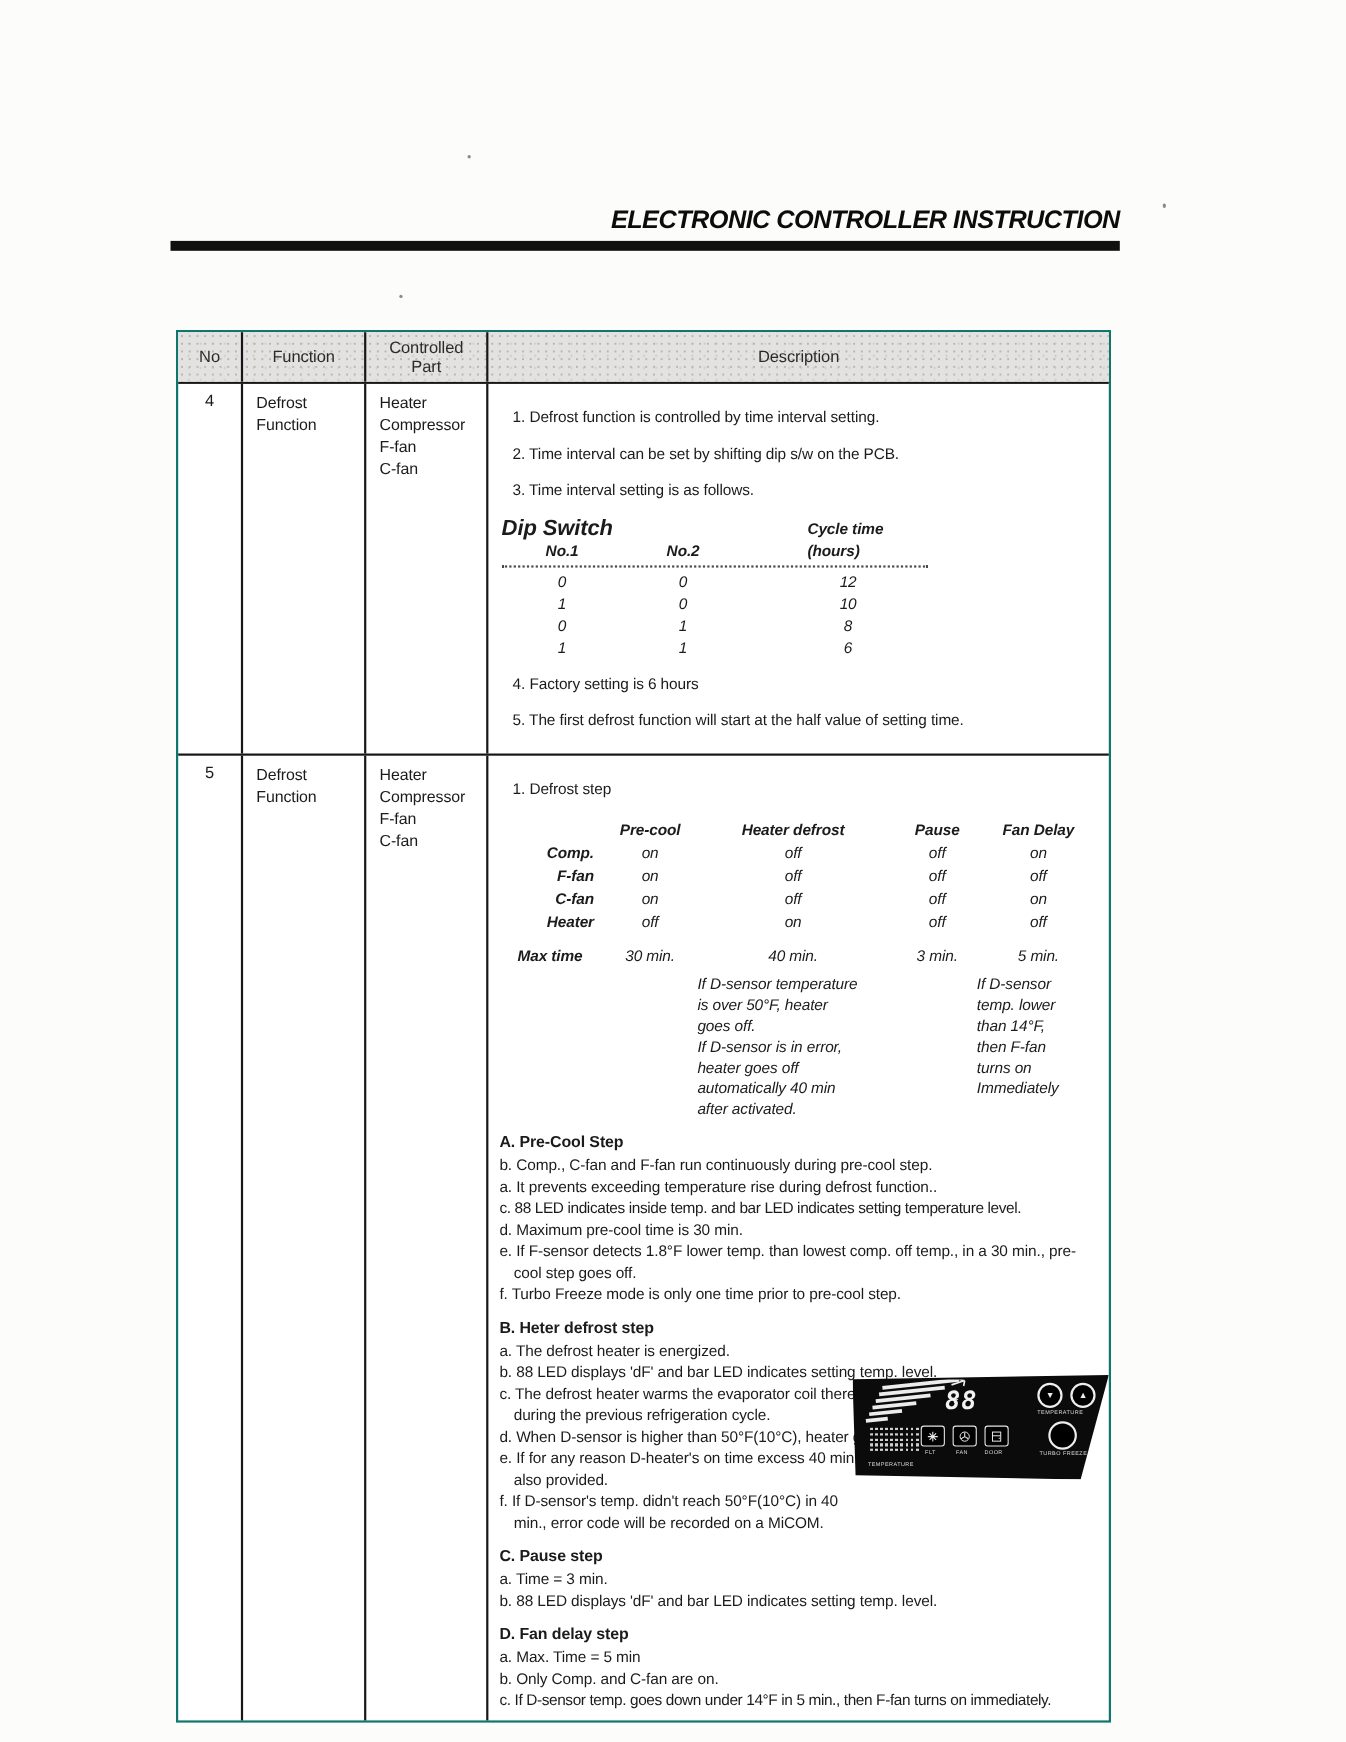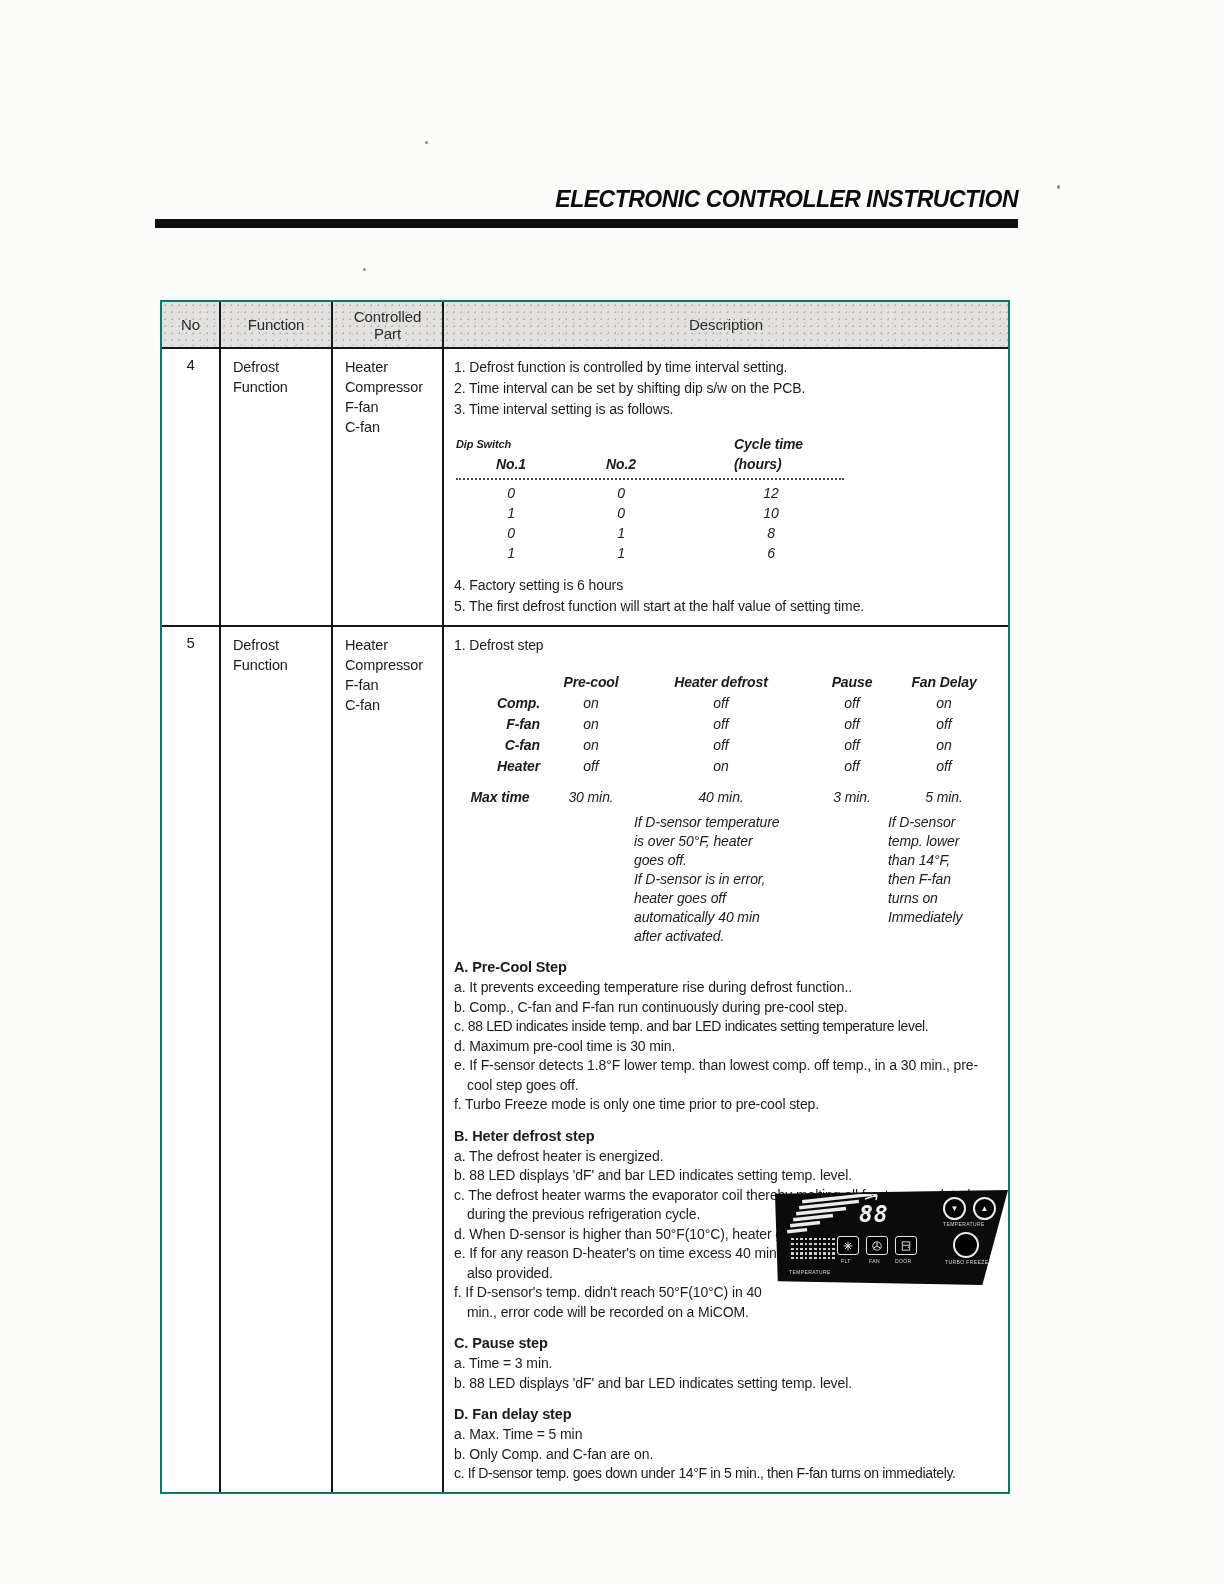--- a/index.html
+++ b/index.html
@@ -34,25 +34,25 @@
     background-image:radial-gradient(#b7b6b3 1px,transparent 1px),radial-gradient(#cfcecb 1px,transparent 1px);
     background-size:7px 7px,11px 11px;background-position:0 0,4px 5px;
     display:flex;align-items:center;justify-content:center;
     min-height:45px;font-size:15px;color:#2a2a2a;text-align:center;
     white-space:pre-line;line-height:17px;padding:2px 0;
   }
   .row4 .tcell{min-height:238px;}
   .row5 .tcell{min-height:795px;}
   .c-fn,.c-part{padding:8px 4px 2px 12px;white-space:pre-line;line-height:20px;font-size:14.5px;}
   .c-desc{padding:8px 10px 8px 10px;position:relative;}
-  .c-desc p{margin:0;line-height:21px;}
+  .c-desc p{margin:12px;line-height:21px;}
   
   .dip{margin:14px 0 0 2px;font-style:italic;font-weight:700;}
   .dip-grid{display:grid;grid-template-columns:110px 110px 190px;line-height:20px;}
-  .dip-title{grid-column:1/3;font-size:11px;}
+  .dip-title{grid-column:1/3;font-size:20px;}
   .dip-c{text-align:center;}
   .dip-cy{padding-left:58px;}
   .dip-dots{width:388px;border-bottom:2px dotted #4a4a4a;margin:4px 0 3px;}
   .dip-vals{font-weight:400;font-style:italic;}
   .dip-vals .dip-cy3{text-align:center;width:190px;padding-left:0;}
   
   .st{margin-top:16px;}
   .st-grid{display:grid;grid-template-columns:92px 78px 170px 80px 92px;column-gap:6px;line-height:21px;}
   .st-h{font-weight:700;font-style:italic;text-align:center;}
   .st-lab{font-weight:700;font-style:italic;text-align:right;padding-right:6px;}
@@ -226,22 +226,22 @@
 temp. lower
 than 14°F,
 then F-fan
 turns on
 Immediately</div>
         </div>
       </div>
 
       <div class="sec">
         <h3>A. Pre-Cool Step</h3>
+        <p>b. Comp., C-fan and F-fan run continuously during pre-cool step.</p>
         <p>a. It prevents exceeding temperature rise during defrost function..</p>
-        <p>b. Comp., C-fan and F-fan run continuously during pre-cool step.</p>
         <p class="nowrap">c. 88 LED indicates inside temp. and bar LED indicates setting temperature level.</p>
         <p>d. Maximum pre-cool time is 30 min.</p>
         <p>e. If F-sensor detects 1.8°F lower temp. than lowest comp. off temp., in a 30 min., pre-cool step goes off.</p>
         <p>f. Turbo Freeze mode is only one time prior to pre-cool step.</p>
       </div>
 
       <div class="sec">
         <h3>B. Heter defrost step</h3>
         <p>a. The defrost heater is energized.</p>
         <p>b. 88 LED displays 'dF' and bar LED indicates setting temp. level.</p>

